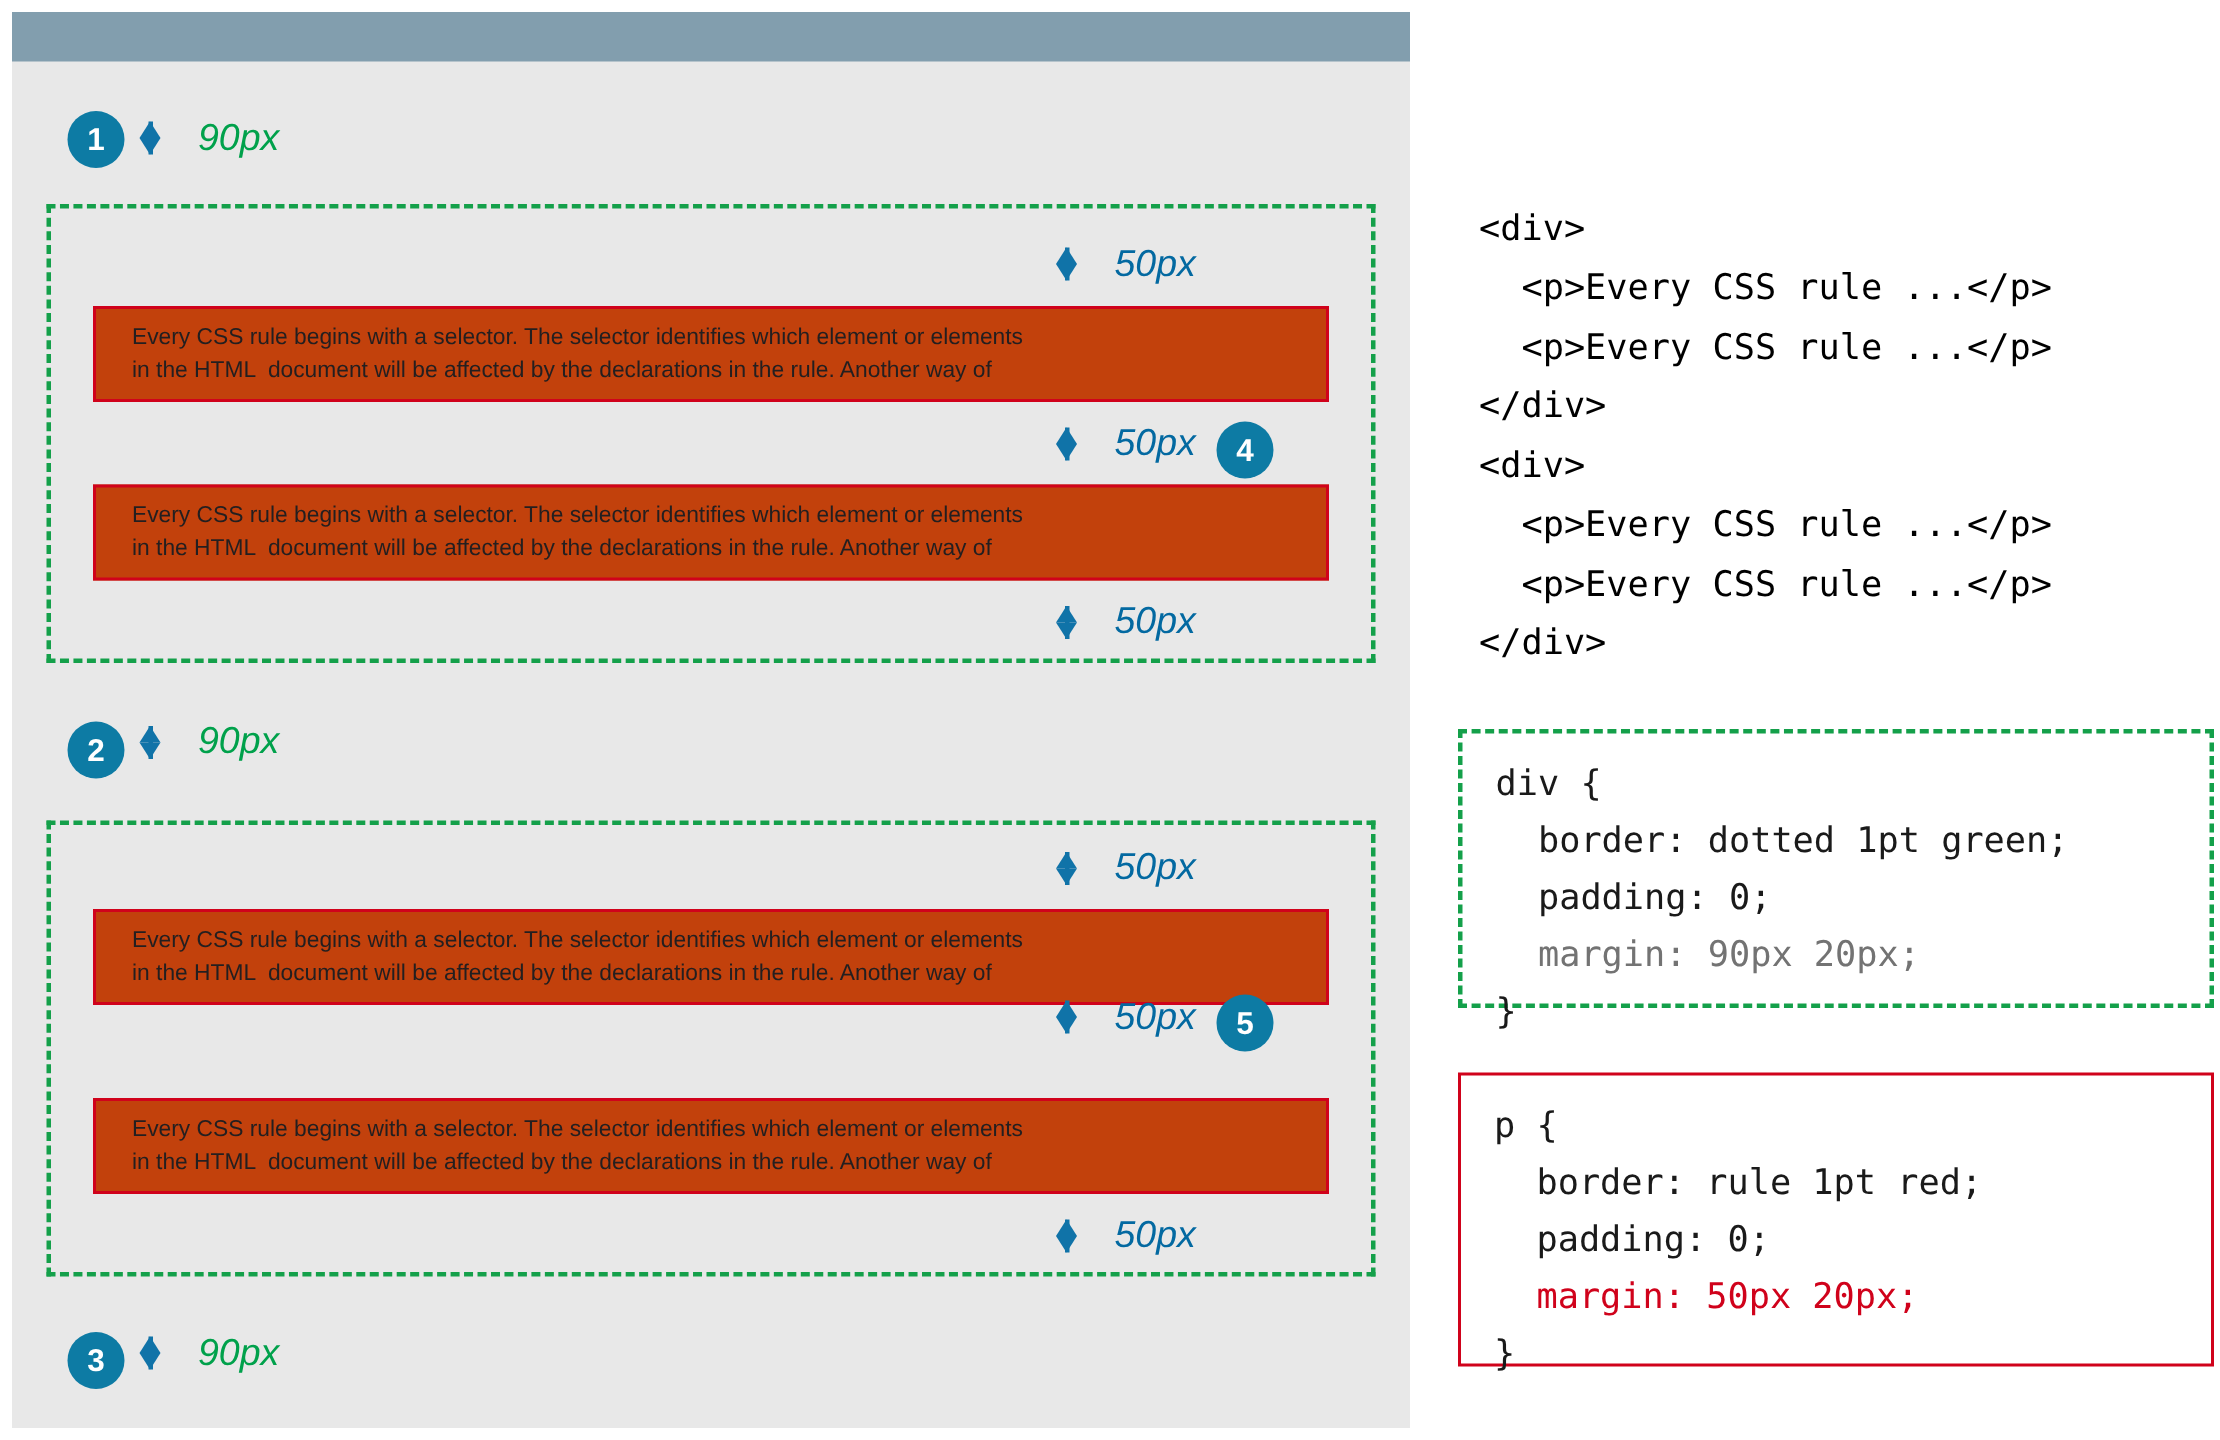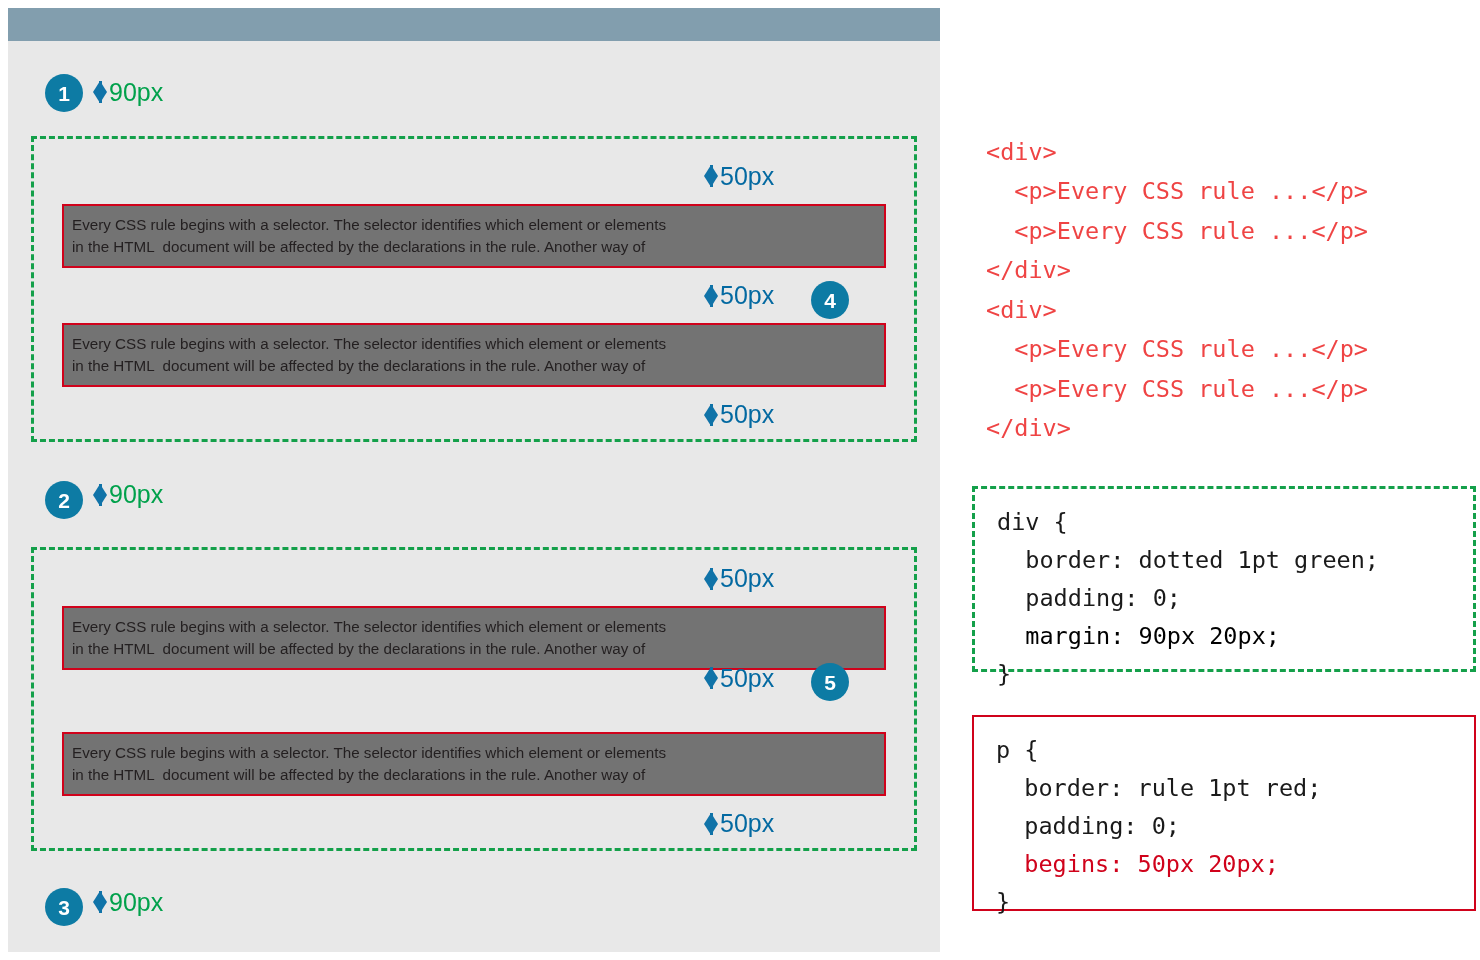--- a/index.html
+++ b/index.html
@@ -45,24 +45,24 @@
   #div-box-2 { top: 539px;  height: 304px; }
 
   
   .p-box {
     position: absolute;
     left: 54px;
     width: 824px;
     height: 64px;
     border: 2px solid #d0021b;
     box-sizing: border-box;
-    background: #737373;
+    background: #c2410c;
     display: flex;
     align-items: center;
-    padding: 0 6px 0 8px;
+    padding: 0 6px 0 24px;
   }
   .p-box-text {
     font-size: 15.2px;
     line-height: 1.42;
     color: #231f20;
     white-space: pre;
   }
   #p-box-1 { top: 196px; }
   #p-box-2 { top: 315px; }
   #p-box-3 { top: 598px; }
@@ -115,24 +115,25 @@
     position: relative;
     width: 0;
     height: 0;
     border-left: 7px solid transparent;
     border-right: 7px solid transparent;
     z-index: 2;
   }
   .arrow-head.up   { border-bottom: 11px solid #1073a8; }
   .arrow-head.down { border-top: 11px solid #1073a8; }
   .measure-label {
-    margin-left: 2px;
+    margin-left: 25px;
     font-size: 25px;
     line-height: 1;
     white-space: nowrap;
+    font-style: italic;
   }
   .label-green { color: #00a14b; }
   .label-red   { color: #0369a1; }
 
   
   #measure-90-top    { left: 85px; top: 40px;  height: 88px; }
   #measure-90-mid    { left: 85px; top: 434px; height: 105px; }
   #measure-90-bottom { left: 85px; top: 843px; height: 102px; }
   #measure-50-a { left: 696px; top: 140px; height: 56px; }
   #measure-50-b { left: 696px; top: 260px; height: 55px; }
@@ -149,21 +150,21 @@
     width: 512px;
     height: 960px;
   }
   #html-snippet {
     position: absolute;
     left: 18px;
     top: 133px;
     font-family: "DejaVu Sans Mono", monospace;
     font-size: 23.5px;
     line-height: 1.68;
-    color: #ef4444;
+    color: #000000;
     white-space: pre;
   }
 
   .css-block {
     position: absolute;
     left: 4px;
     width: 504px;
     box-sizing: border-box;
     background: #ffffff;
     font-family: "DejaVu Sans Mono", monospace;
@@ -176,21 +177,21 @@
   #css-div-block {
     top: 486px;
     height: 186px;
     border: 3px dashed #14a04a;
   }
   #css-p-block {
     top: 715px;
     height: 196px;
     border: 2.5px solid #d0021b;
   }
-  .code-green { color: #000000; margin-top: 28px; }
+  .code-green { color: #737373; margin-top: 28px; }
   .code-red   { color: #d0021b; }
 </style>
 </head>
 <body>
 
 <div id="diagram-panel">
 
   <div id="page-header-bar"></div>
 
   <div class="div-box" id="div-box-1"></div>
@@ -319,16 +320,16 @@
 
   <div class="css-block" id="css-div-block"><span>div {</span>
 <span>  border: dotted 1pt green;</span>
 <span>  padding: 0;</span>
 <span class="code-green">  margin: 90px 20px;</span>
 <span>}</span></div>
 
   <div class="css-block" id="css-p-block"><span>p {</span>
 <span>  border: rule 1pt red;</span>
 <span>  padding: 0;</span>
-<span class="code-red">  begins: 50px 20px;</span>
+<span class="code-red">  margin: 50px 20px;</span>
 <span>}</span></div>
 
 </div>
 
 </body></html>

